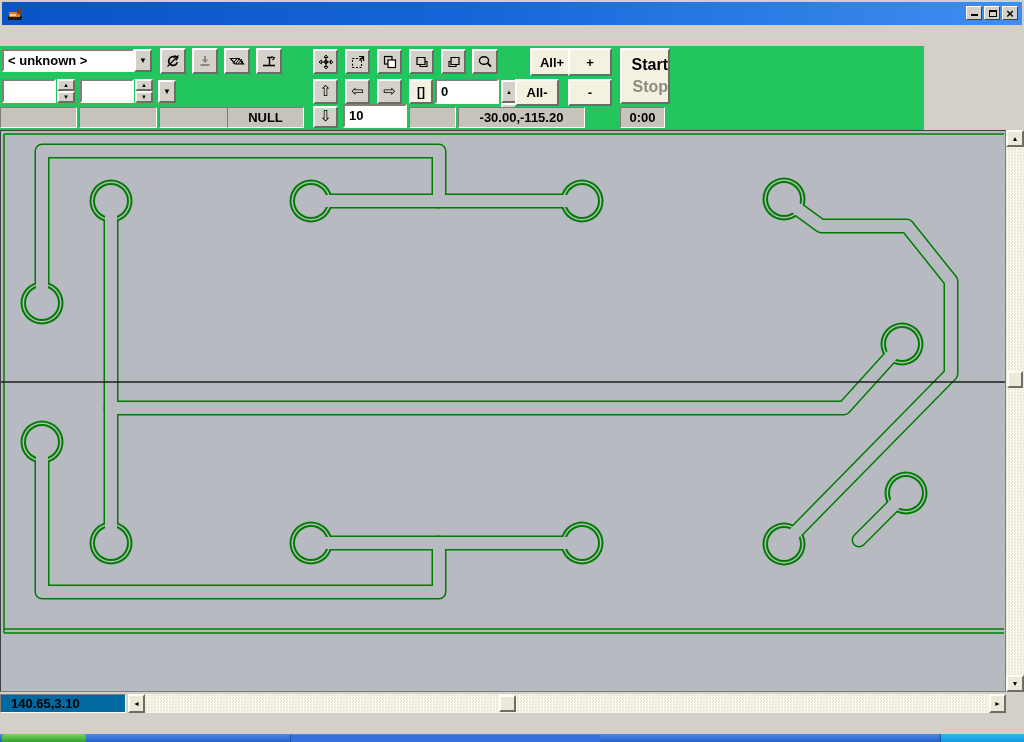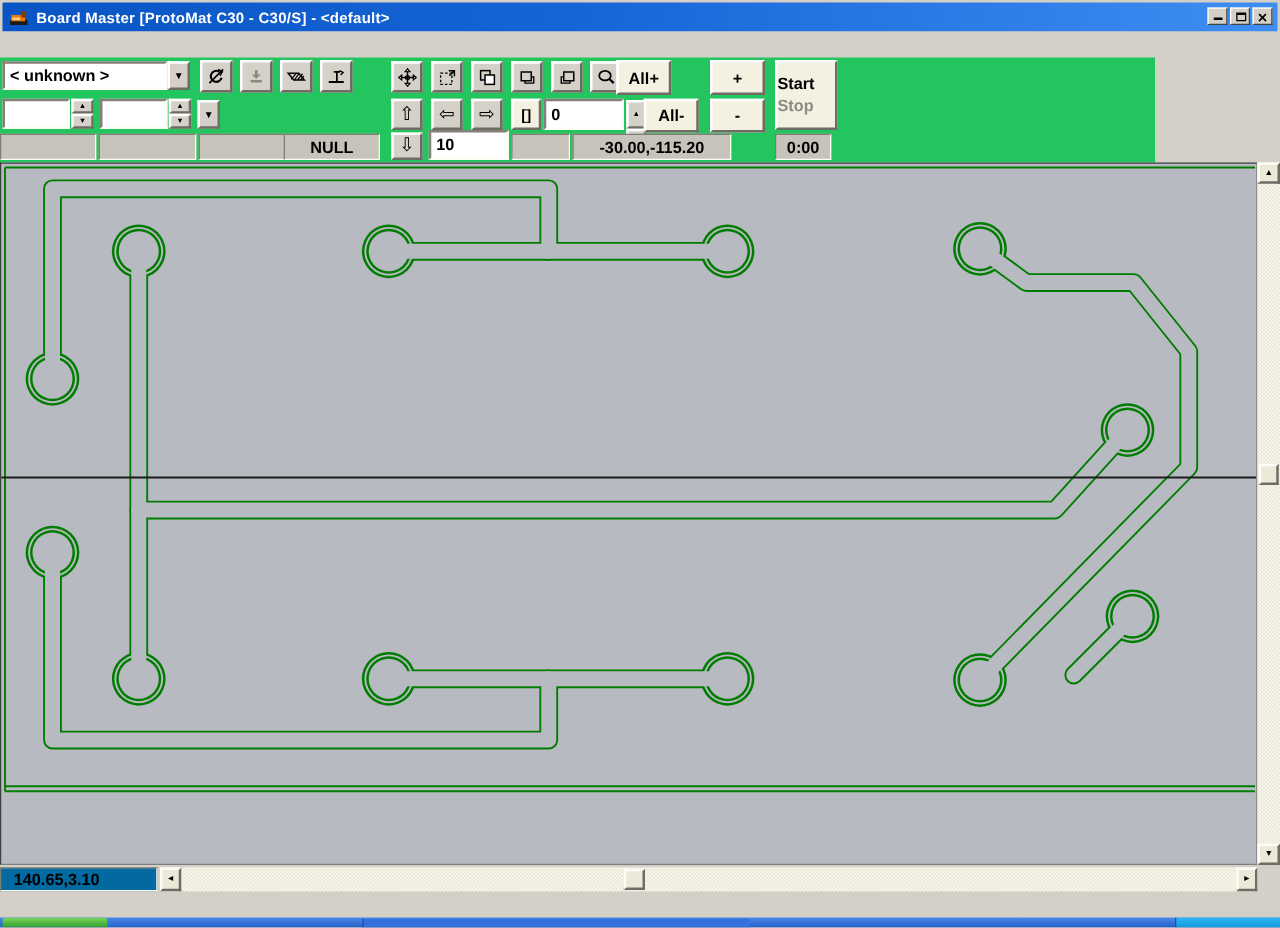--- a/index.html
+++ b/index.html
@@ -36,21 +36,21 @@
   .combo .val { flex:1; background:#fff; border:2px solid; border-color:#848078 #fdfdf6 #fdfdf6 #848078;
      padding:2px 4px; font-size:13px; white-space:nowrap; overflow:hidden; }
   .combo .drop { width:18px; background:#d5d1c9; border:2px solid; border-color:#fff #6e6c64 #6e6c64 #fff;
      display:flex; align-items:center; justify-content:center; font-size:8px; }
   .spincol { display:flex; flex-direction:column; }
   .spincol .btn { flex:1; font-size:6px; }
   .cell { background:#c7c3ba; border:1px solid; border-color:#807d75 #fdfdf6 #fdfdf6 #807d75;
      display:flex; align-items:center; justify-content:center; font-size:13px; color:#000; }
   .jog { font-size:15px; font-weight:normal; padding-bottom:2px;}
   .icon16 { width:16px; height:16px; display:block; }
-  #start-btn { display:flex; flex-direction:column; align-items:flex-start; justify-content:center; line-height:1.35; font-size:13px;}
+  #start-btn { display:flex; flex-direction:column; align-items:flex-end; justify-content:center; line-height:1.35; font-size:16px;}
   #start-label { color:#000; }
   #stop-label { color:#8d8a81; }
 
   
   #canvas { left:0; top:130px; width:1006px; height:562px; background:#b7bbc1;
      border:1px solid; border-color:#404040 #7d7d7d #7d7d7d #404040; }
   #canvas svg { display:block; }
 
   
   .sb-track { background:#f2f0e3;
@@ -79,21 +79,20 @@
 
 <div id="frame">
 
   <div id="titlebar" class="abs">
     <svg id="title-icon" viewBox="0 0 16 16">
       <rect x="1" y="10" width="14" height="4" fill="#1a1a1a"></rect>
       <rect x="2" y="6" width="11" height="5" fill="#e87a10"></rect>
       <rect x="10" y="3" width="4" height="5" fill="#803c00"></rect>
       <rect x="3" y="8" width="6" height="2" fill="#ffd080"></rect>
     </svg>
-    <span id="title-text">Board Master [ProtoMat C30 - C30/S] - &lt;default&gt;</span>
     <div id="win-controls">
       <div class="winbtn">
           <span class="min-glyph"></span>
         </div>
       <div class="winbtn">
           <span class="restore-glyph"></span>
         </div>
       <div class="winbtn" style="font-size:13px;font-weight:bold;">
           <span>×</span>
         </div>
@@ -167,21 +166,21 @@
         <path d="M10 10.5v2H3v-5h2" fill="none" stroke="#000" stroke-width="1.1"></path>
       </svg>
     </div>
     <div class="abs raised btn" style="left:472px;top:3px;width:26px;height:25px;">
       <svg class="icon16" viewBox="0 0 16 16">
         <ellipse cx="7" cy="6.5" rx="4.6" ry="3.8" fill="none" stroke="#000" stroke-width="1.4"></ellipse>
         <path d="M10.5 9.2l3.5 3.3" stroke="#000" stroke-width="1.8"></path>
       </svg>
     </div>
 
-    <div class="abs cream btn" style="left:493px;top:2px;width:44px;height:28px;font-size:13px;align-items:center;">
+    <div class="abs cream btn" style="left:530px;top:2px;width:44px;height:28px;font-size:13px;align-items:center;">
         <span>All+</span>
       </div>
     <div class="abs cream btn" style="left:568px;top:2px;width:44px;height:28px;font-size:13px;">
         <span>+</span>
       </div>
     <div class="abs cream" id="start-btn" style="left:620px;top:2px;width:50px;height:56px;">
       <span id="start-label">Start</span>
       <span id="stop-label">Stop</span>
     </div>
 

